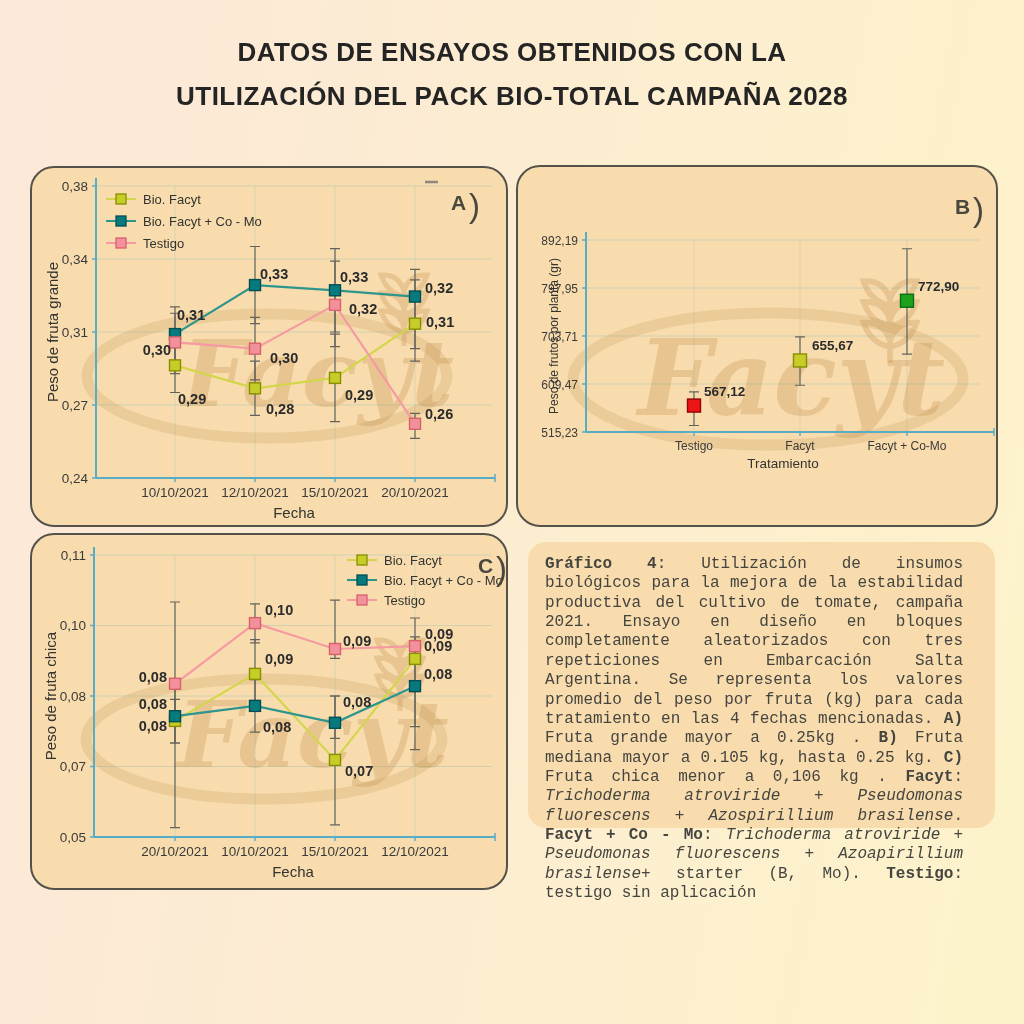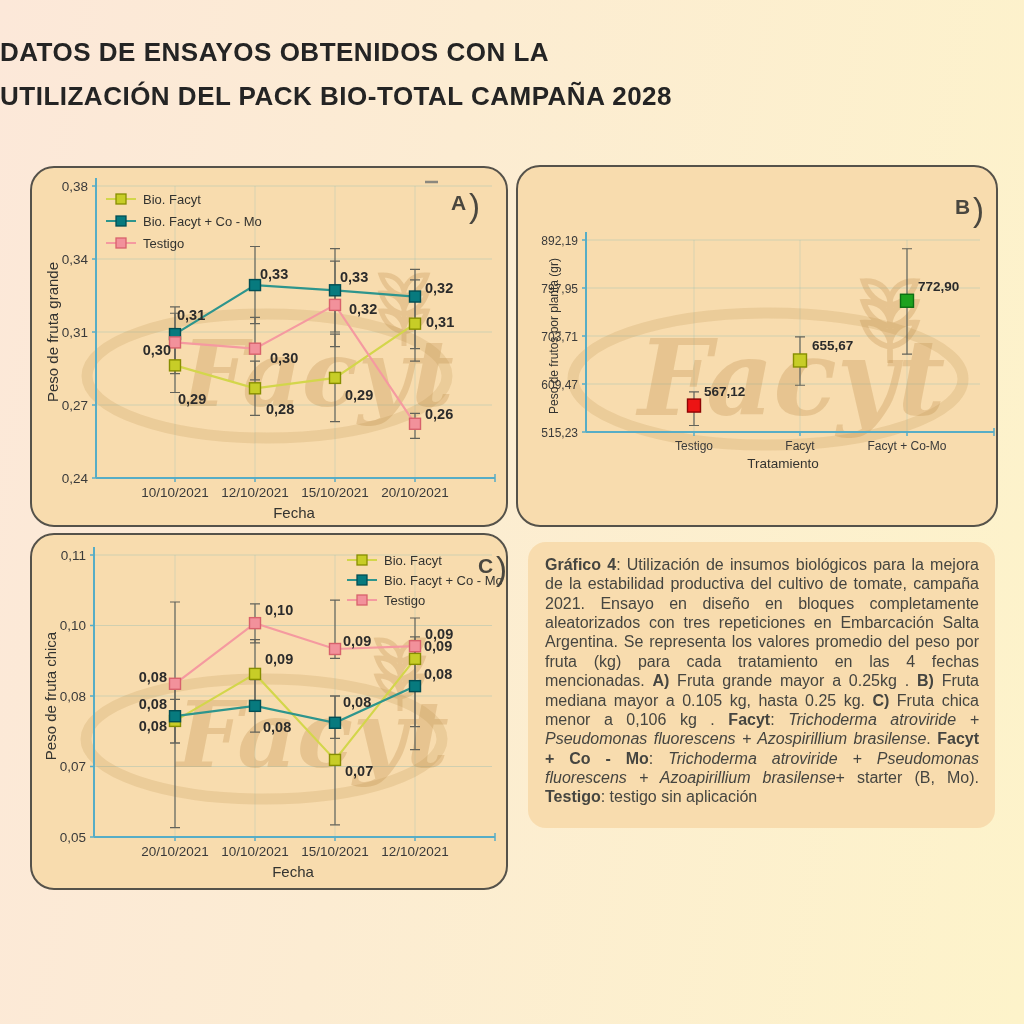--- a/index.html
+++ b/index.html
@@ -4,36 +4,37 @@
 <style>
   html,body{margin:0;padding:0;}
   body{
     width:1024px;height:1024px;overflow:hidden;
     font-family:"Liberation Sans",sans-serif;
     background:linear-gradient(100deg,#fce8d9 0%,#fcecd2 40%,#fdf3ca 100%);
     position:relative;
   }
   .page-title{
     position:absolute;top:30px;left:0;width:1024px;
-    font-weight:700;font-size:26px;line-height:44px;
+    text-align:center;font-weight:700;font-size:26px;line-height:44px;
     letter-spacing:.5px;color:#242424;
   }
   .panel{
     position:absolute;background:#f8dcae;border:2px solid #55524a;border-radius:24px;
     box-sizing:border-box;overflow:hidden;
   }
   #panelA{left:30px;top:166px;width:478px;height:361px;}
   #panelB{left:516px;top:165px;width:482px;height:362px;}
   #panelC{left:30px;top:533px;width:478px;height:357px;}
   .panel svg{position:absolute;left:0;top:0;}
   svg text{font-family:"Liberation Sans",sans-serif;}
   .caption-box{
     position:absolute;left:528px;top:542px;width:467px;height:286px;
     background:#f8dcae;border-radius:18px;box-sizing:border-box;
-    padding:13px 16px 12px 17px;
+    padding:13px 32px 12px 17px;
+    font-family:Liberation Mono, monospace;
   }
   .caption-box p{
     margin:0;font-size:16px;line-height:1.21;color:#454540;text-align:justify;
   }
   .wm-text{font-family:"DejaVu Serif",serif;font-style:italic;font-weight:700;}
 </style>
 </head>
 <body>
 
 <div class="page-title">

